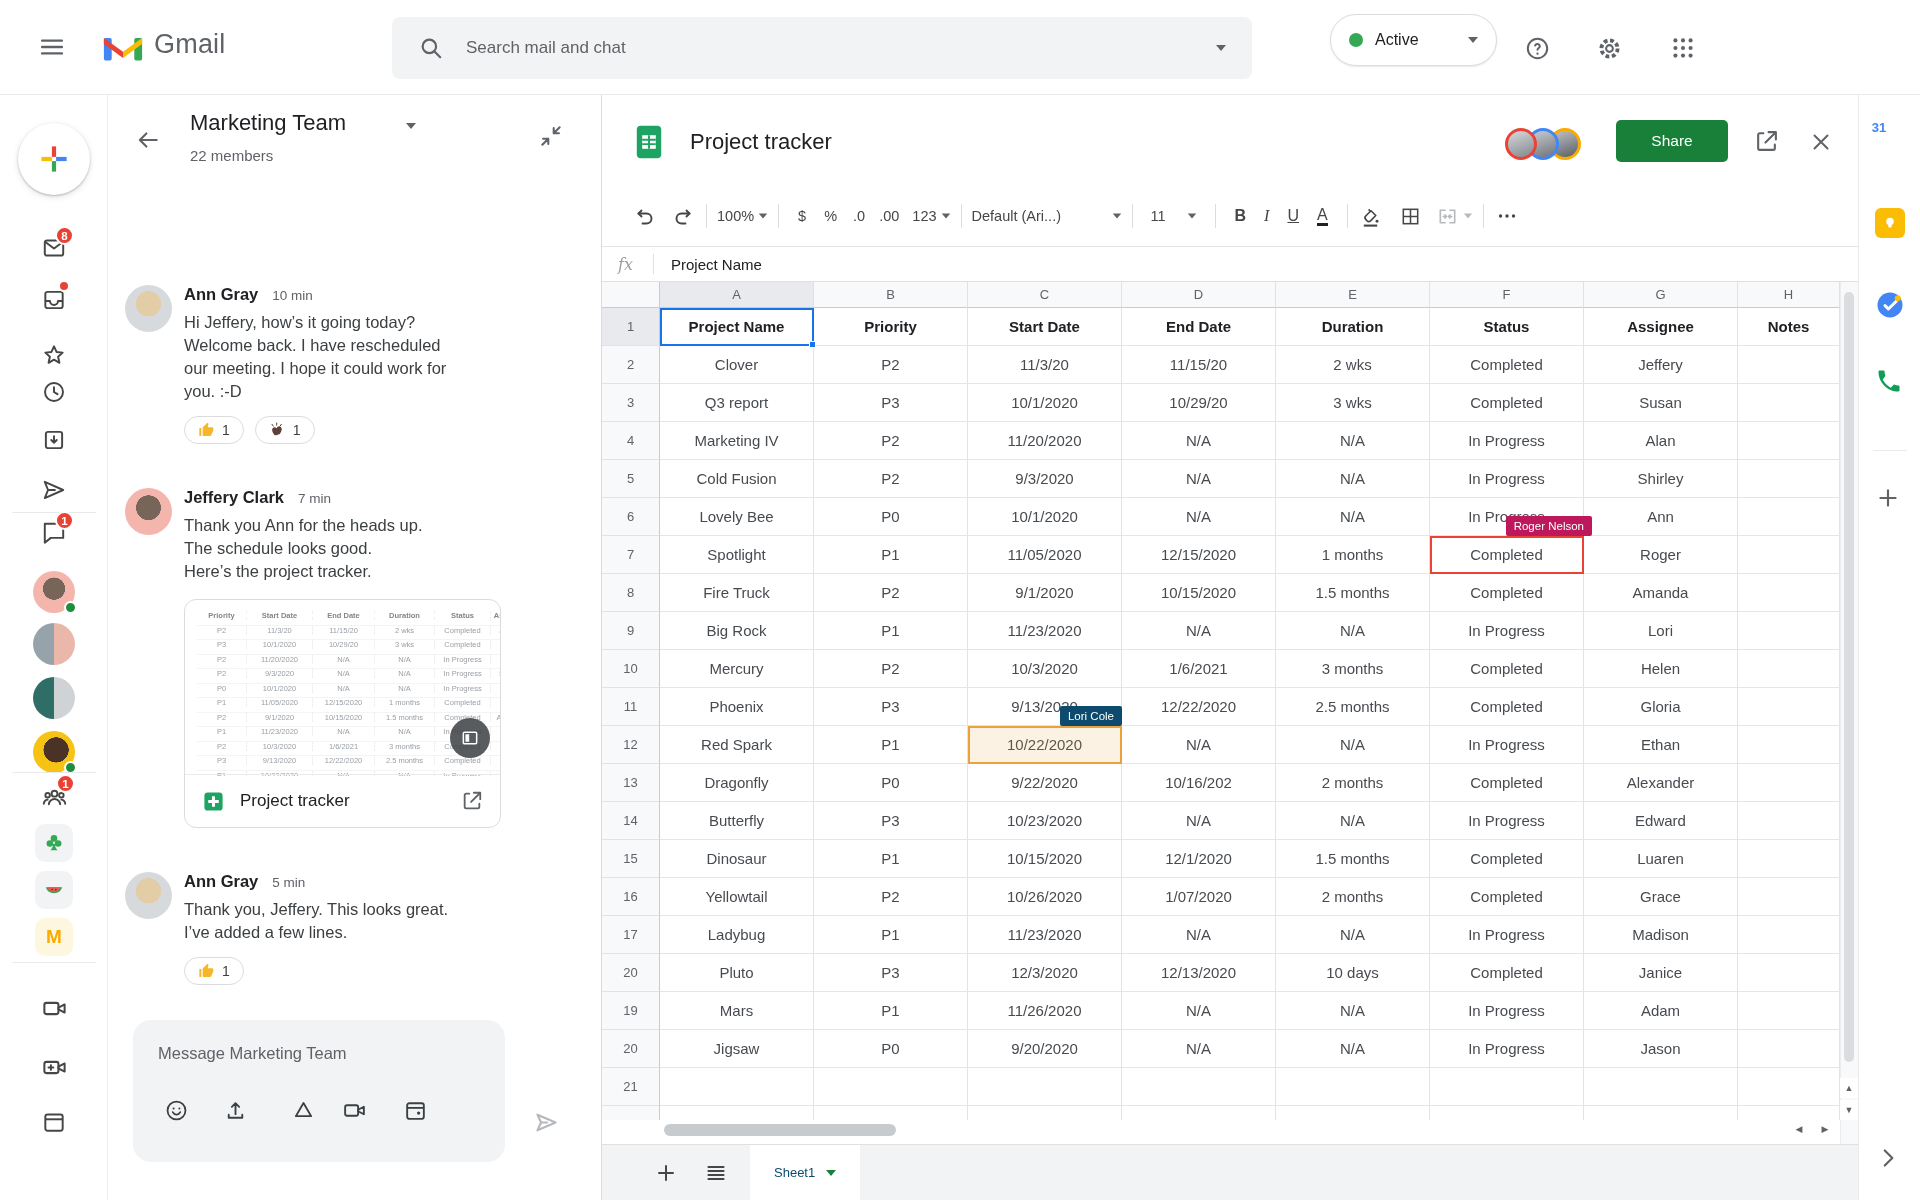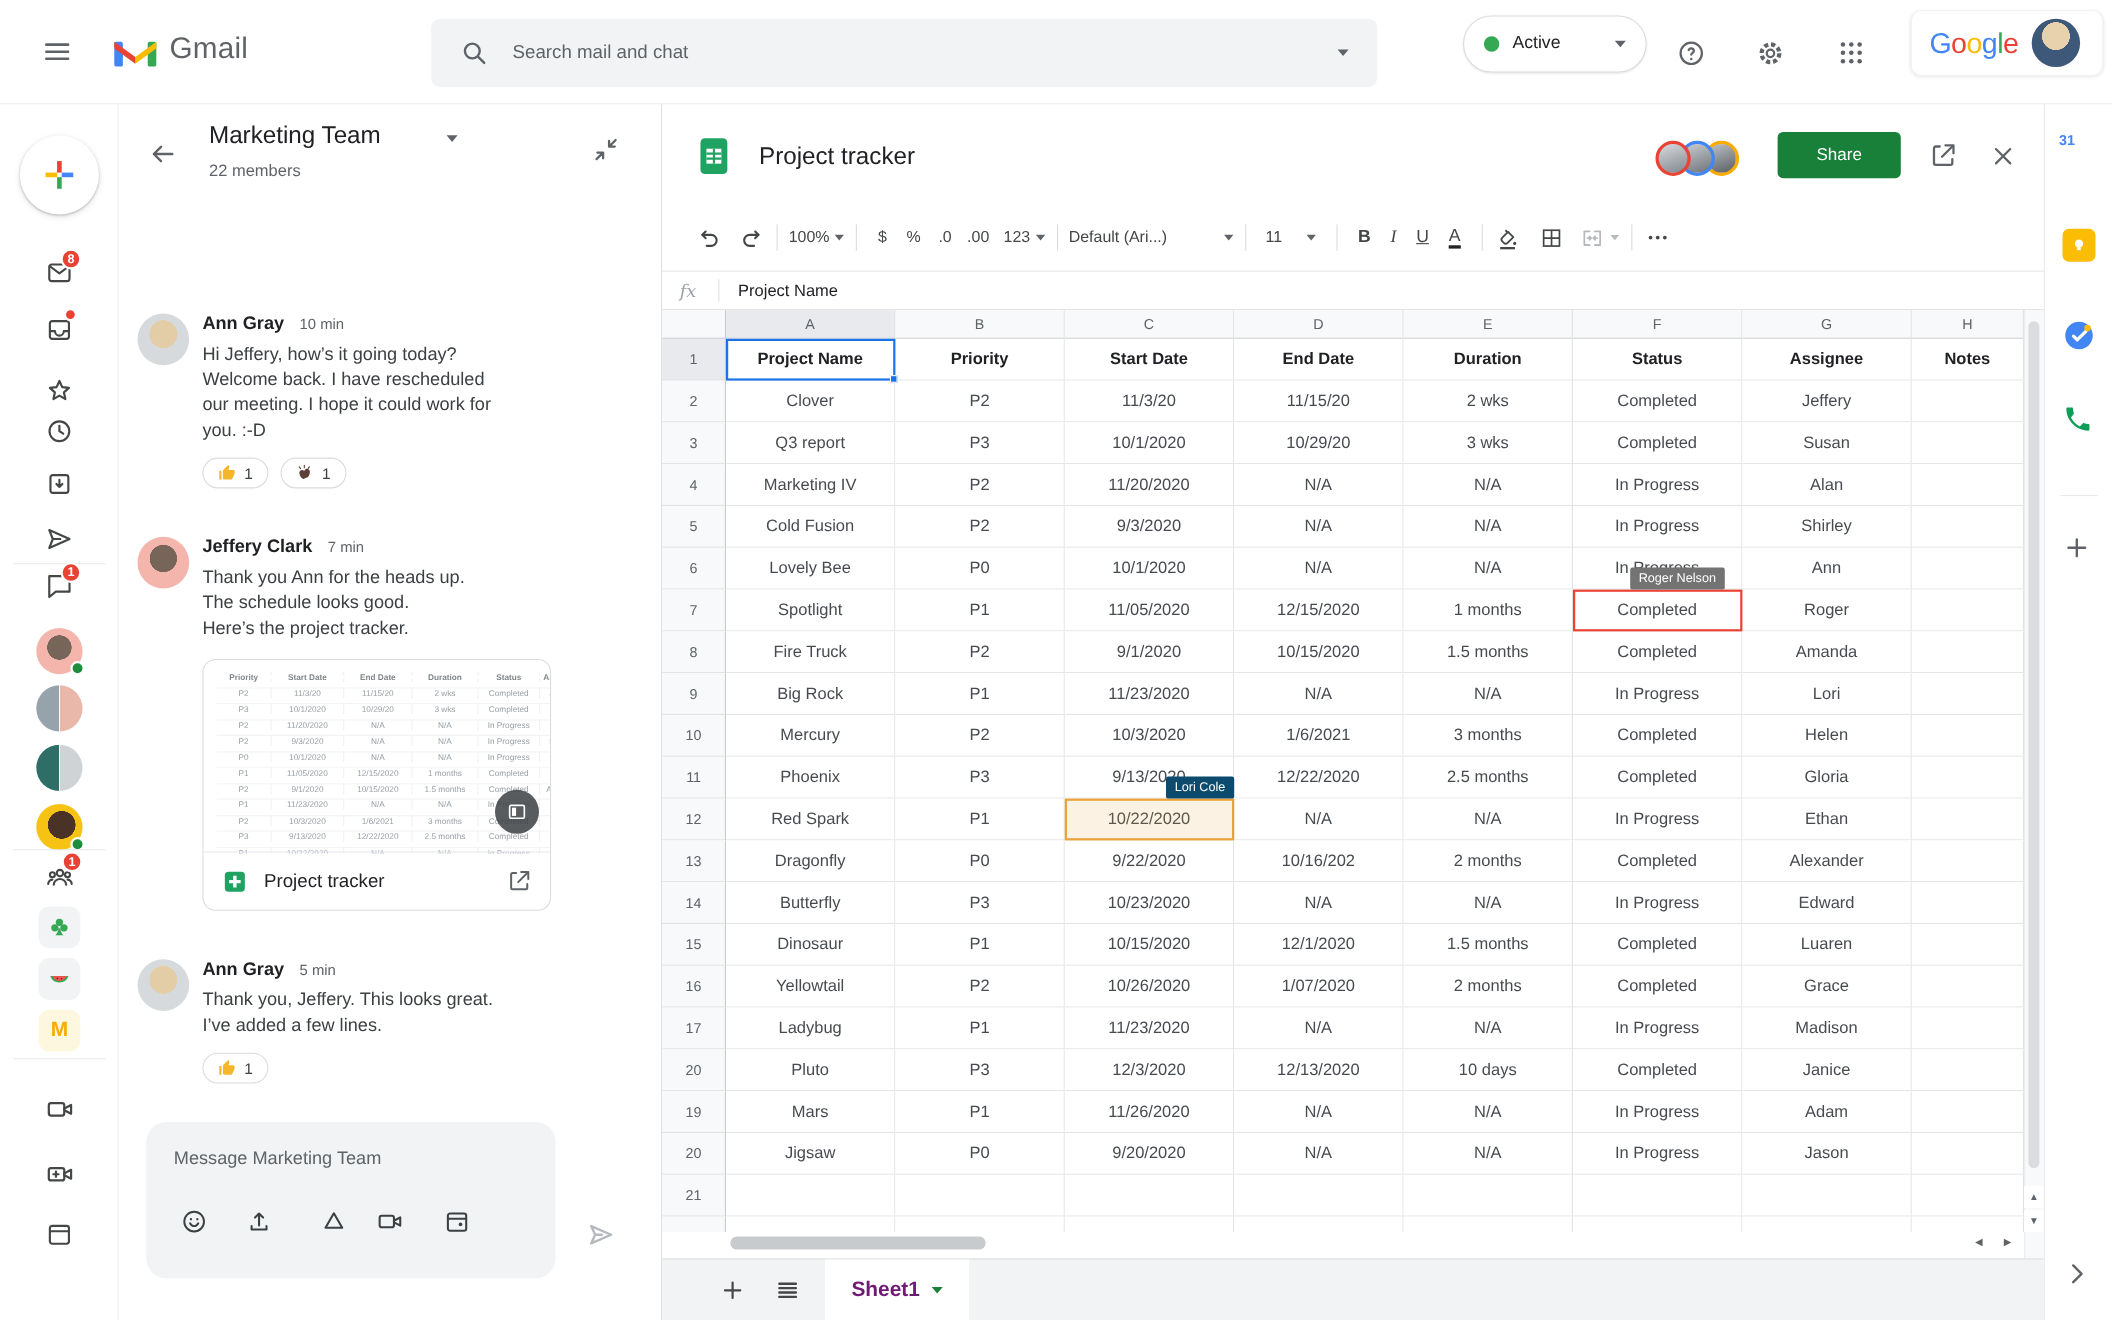--- a/index.html
+++ b/index.html
@@ -95,21 +95,21 @@
   .presence-box{position:absolute;pointer-events:none}
   .presence-tag{position:absolute;height:20px;color:#fff;font-size:11.5px;display:flex;align-items:center;padding:0 8px;border-radius:2px;pointer-events:none}
   .scroll-strip{position:absolute;left:602px;top:1120px;width:1238px;height:24px;background:#fff}
   .hthumb{position:absolute;left:664px;top:1124px;width:232px;height:12px;border-radius:7px;background:#c8cbce}
   .harrow{position:absolute;top:1119px;width:18px;height:20px;font-size:9px;color:#5f6368;display:flex;align-items:center;justify-content:center}
   .vtrack{position:absolute;left:1840px;top:282px;width:18px;height:862px;background:#f8f9fa;border-left:1px solid #ececec}
   .vthumb{position:absolute;left:1844px;top:292px;width:10px;height:770px;border-radius:6px;background:#dadce0}
   .varrow{position:absolute;left:1840px;width:18px;height:20px;font-size:9px;color:#5f6368;display:flex;align-items:center;justify-content:center;background:#fff}
   .tabbar{position:absolute;left:602px;top:1144px;width:1256px;height:56px;background:#f1f3f4;border-top:1px solid #e0e0e0;display:flex;align-items:center;padding-left:52px}
   .sheet-tab{height:56px;background:#fff;display:flex;align-items:center;gap:11px;padding:0 24px;margin-left:22px}
-  .sheet-tab span{color:#701a75;font-size:19px;font-weight:700}
+  .sheet-tab span{color:#0c4a6e;font-size:13px;font-weight:400}
   .caret-green{width:0;height:0;border-left:5px solid transparent;border-right:5px solid transparent;border-top:6px solid #188038}
   
   .rightbar{position:absolute;left:1858px;top:95px;width:62px;height:1105px;background:#fff;border-left:1px solid #e8eaed}
   .r-item{position:absolute;left:16px;width:30px;height:30px}
   .cal31{position:relative;width:30px;height:30px;border-radius:6px;background:#4285f4}
   .cal31 i{position:absolute;inset:4px 3px 3px 4px;background:#fff;border-radius:2px;font-style:normal;font-size:13px;font-weight:700;color:#4285f4;display:flex;align-items:center;justify-content:center}
   .keep{width:30px;height:30px;border-radius:6px;background:#fbbc04;display:flex;align-items:center;justify-content:center}
 </style>
 </head>
 <body>
@@ -167,24 +167,20 @@
         <circle cx="19" cy="5" r="1.9"></circle>
         <circle cx="5" cy="12" r="1.9"></circle>
         <circle cx="12" cy="12" r="1.9"></circle>
         <circle cx="19" cy="12" r="1.9"></circle>
         <circle cx="5" cy="19" r="1.9"></circle>
         <circle cx="12" cy="19" r="1.9"></circle>
         <circle cx="19" cy="19" r="1.9"></circle>
       </svg>
   </span>
 
-  <div class="account-card">
-    <span class="wordmark"><span>G</span><span>o</span><span>o</span><span>g</span><span>l</span><span>e</span></span>
-    <span class="avatar av-profile"></span>
-  </div>
 </div>
 
 <div class="leftbar">
   <div class="compose">
     <svg width="36" height="36" viewBox="0 0 24 24">
         <rect x="3.6" y="10.6" width="7" height="2.8" fill="#fbbc04"></rect>
         <rect x="10.6" y="3.6" width="2.8" height="7" fill="#ea4335"></rect>
         <rect x="13.4" y="10.6" width="7" height="2.8" fill="#4285f4"></rect>
         <rect x="10.6" y="13.4" width="2.8" height="7" fill="#34a853"></rect>
       </svg>
@@ -904,21 +900,21 @@
       <div class="g-cell" style="width: 154px;"></div>
       <div class="g-cell" style="width: 154px;"></div>
       <div class="g-cell" style="width: 154px;"></div>
       <div class="g-cell" style="width: 154px;"></div>
       <div class="g-cell" style="width: 102px;"></div>
     </div>
     <div class="sel-box" style="left: 58px; top: 26px; width: 154px; height: 38px;">
       <span class="sel-handle"></span>
     </div>
     <div class="presence-box" style="left: 828px; top: 254px; width: 154px; height: 38px; border: 2px solid rgb(234, 67, 53);"></div>
-    <div class="presence-tag" style="right: 272px; top: 234px; background: #737373;">Roger Nelson</div>
+    <div class="presence-tag" style="right: 248px; top: 234px; background: #be185d;">Roger Nelson</div>
     <div class="presence-box" style="left: 366px; top: 444px; width: 154px; height: 38px; border: 2px solid rgb(235, 162, 59); background: rgba(235, 162, 59, 0.14);"></div>
     <div class="presence-tag" style="right: 718px; top: 424px; background: #0c4a6e;">Lori Cole</div>
   </div>
 
 <div class="scroll-strip"></div>
 <div class="hthumb"></div>
 <span class="harrow" style="left:1790px">◀</span>
 <span class="harrow" style="left:1816px">▶</span>
 <div class="vtrack"></div>
 <div class="vthumb"></div>

